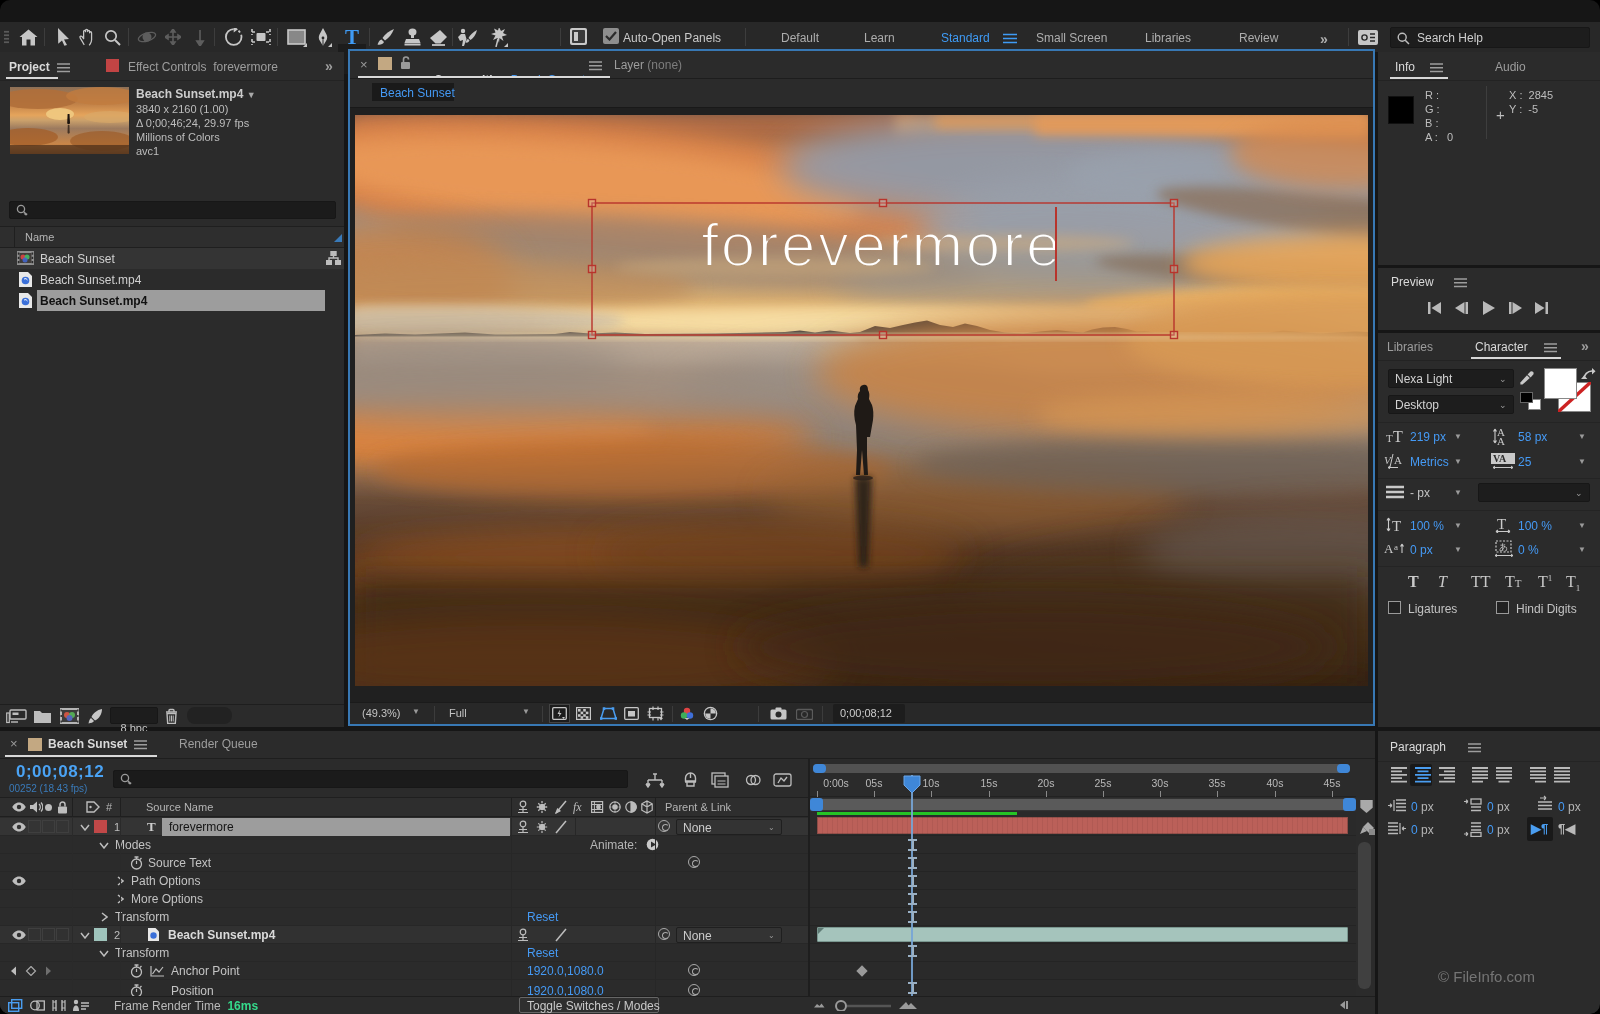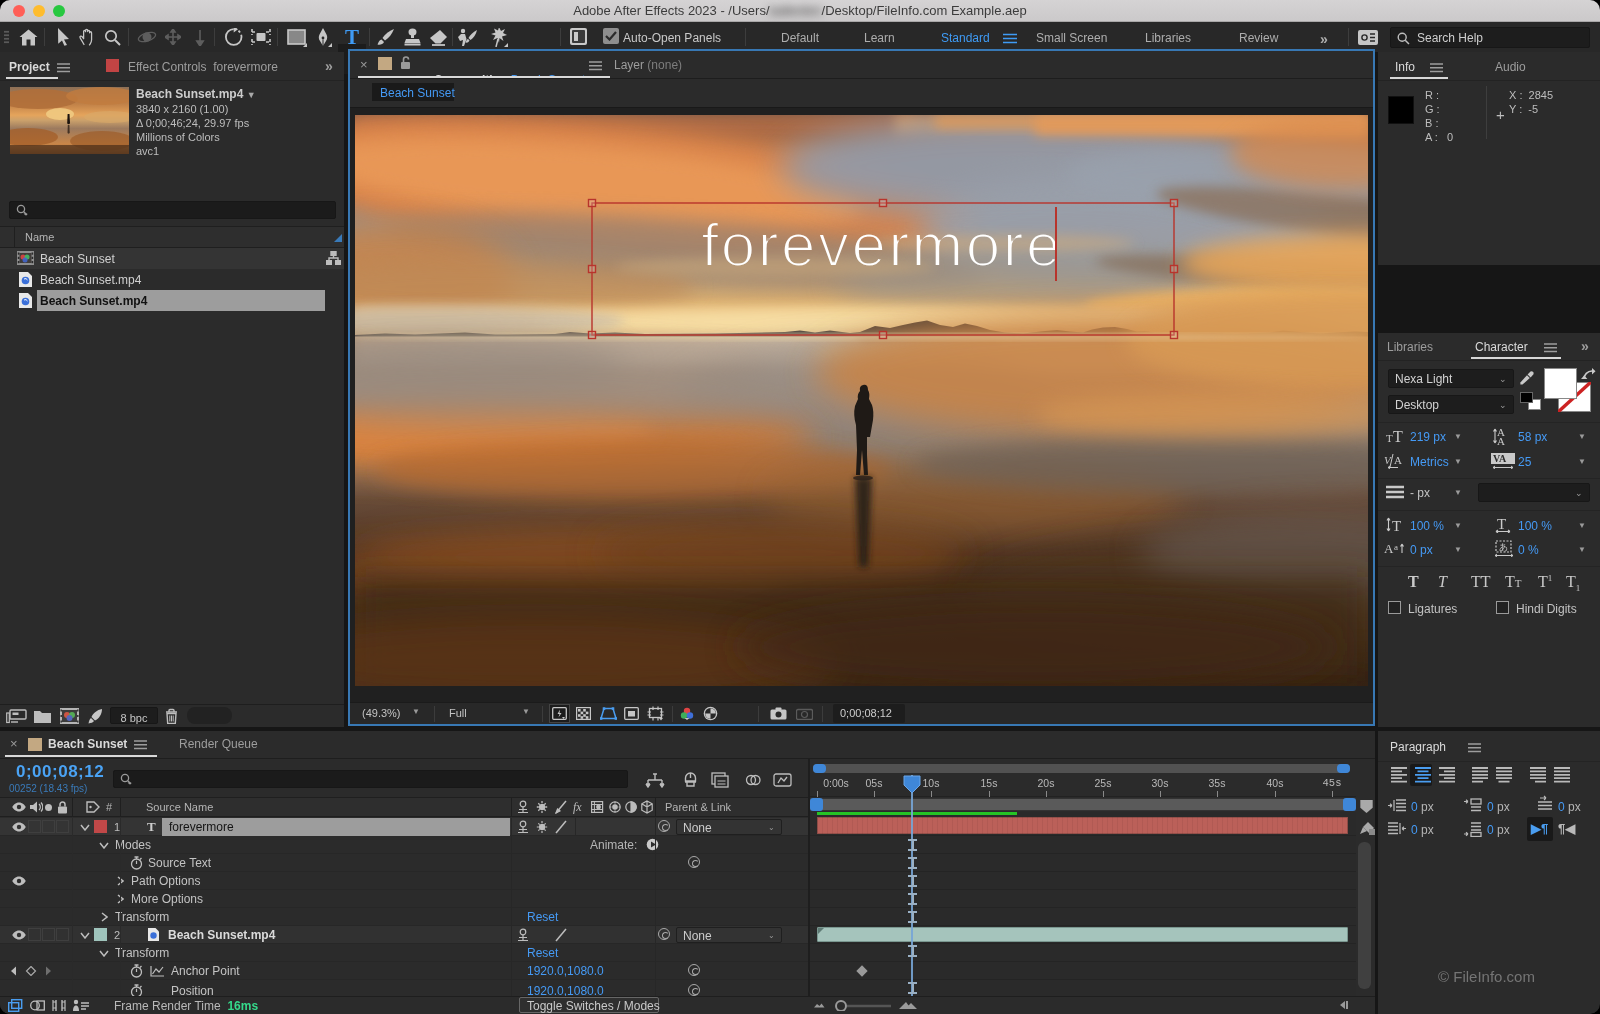--- a/index.html
+++ b/index.html
@@ -36,26 +36,20 @@
 .pick:before{content:"";position:absolute;left:2.5px;top:2.5px;width:5px;height:5px;border:1.3px solid #a9a9a9;border-radius:50%;border-right-color:transparent;}
 .rlbl{position:absolute;top:46px;font-size:10.5px;color:#b9b9b9;transform:translateX(-50%);}
 .rtick{position:absolute;top:60px;width:1px;height:6px;background:#8a8a8a;}
 .ibeam{position:absolute;left:908px;width:9px;height:12px;}
 .ibeam:before{content:"";position:absolute;left:0;top:0;width:9px;height:2px;background:#9ab0c4;box-shadow:0 10px 0 #9ab0c4;}
 .ibeam:after{content:"";position:absolute;left:3.5px;top:2px;width:2px;height:8px;background:#9ab0c4;}
 </style>
 </head>
 <body>
 <div id="win">
-  <div id="titlebar">
-    <div class="tl" style="left:13px;background:#ff5f57;"></div>
-    <div class="tl" style="left:33px;background:#febc2e;"></div>
-    <div class="tl" style="left:53px;background:#28c840;"></div>
-    <div id="title">Adobe After Effects 2023 - /Users/<span style="filter:blur(4px);">kallenbm</span>/Desktop/FileInfo.com Example.aep</div>
-  </div>
   <div id="toolbar">
     <div class="abs" style="left:4px;top:8px;width:5px;height:14px;background:radial-gradient(circle 1px,#5a5a5a 1px,transparent 1px) 0 0/2.5px 3.5px;"></div>
 
     <div class="tool" style="left:16px;">
         <svg width="19" height="17" viewBox="0 0 19 17">
           <path d="M9.5 0.5 L18.5 8 H16 V16.5 H11.5 V10.5 H7.5 V16.5 H3 V8 H0.5 Z" fill="#c6c6c6"></path>
         </svg>
       </div>
     <div class="tsep" style="left:44px;"></div>
 
@@ -337,21 +331,21 @@
           <rect x="0.5" y="7" width="1.4" height="2" fill="#2b2b2b"></rect>
           <rect x="0.5" y="12.5" width="1.4" height="2" fill="#2b2b2b"></rect>
           <rect x="17.1" y="1.5" width="1.4" height="2" fill="#2b2b2b"></rect>
           <rect x="17.1" y="7" width="1.4" height="2" fill="#2b2b2b"></rect>
           <rect x="17.1" y="12.5" width="1.4" height="2" fill="#2b2b2b"></rect>
         </svg>
       <svg class="abs" style="left:88px;top:3px;" width="16" height="16" viewBox="0 0 16 16">
           <path d="M14 1 C9 2 5 5 3.5 9 L7 12.5 C11 11 14 6 14 1 Z" fill="#c6c6c6"></path>
           <path d="M3 10 C1.5 11 1 13 0.5 15.5 C3 15 5 14.5 6 13 Z" fill="#c6c6c6"></path>
         </svg>
-      <div class="abs dd" style="left:110px;top:2px;width:48px;height:17px;text-align:center;color:#c6c6c6;padding-top:4px;">8 bpc</div>
+      <div class="abs dd" style="left:110px;top:2px;width:48px;height:17px;text-align:center;color:#c6c6c6;padding-top:14px;">8 bpc</div>
       <svg class="abs" style="left:165px;top:3px;" width="13" height="16" viewBox="0 0 13 16">
           <path d="M1 4 H12 M4 4 V2.5 A1 1 0 0 1 5 1.5 H8 A1 1 0 0 1 9 2.5 V4" fill="none" stroke="#bdbdbd" stroke-width="1.4"></path>
           <path d="M2 5.5 H11 L10.3 15.5 H2.7 Z" fill="none" stroke="#bdbdbd" stroke-width="1.4"></path>
           <path d="M4.8 7.5 V13.5 M6.5 7.5 V13.5 M8.2 7.5 V13.5" stroke="#bdbdbd" stroke-width="1"></path>
         </svg>
       <div class="abs" style="left:187px;top:2px;width:45px;height:17px;background:#222;border-radius:8px;"></div>
     </div>
   </div>
   <div id="comp" class="panel" style="background:#2b2b2b;">
 
@@ -583,20 +577,47 @@
       <div class="abs" style="left:47px;top:37px;color:#bdbdbd;">R :</div>
       <div class="abs" style="left:47px;top:51px;color:#bdbdbd;">G :</div>
       <div class="abs" style="left:47px;top:65px;color:#bdbdbd;">B :</div>
       <div class="abs" style="left:47px;top:79px;color:#bdbdbd;">A :&nbsp;&nbsp;&nbsp;0</div>
       <div class="abs" style="left:108px;top:34px;width:1px;height:53px;background:#3e3e3e;"></div>
       <div class="abs" style="left:131px;top:37px;color:#bdbdbd;">X :&nbsp;&nbsp;2845</div>
       <div class="abs" style="left:131px;top:51px;color:#bdbdbd;">Y :&nbsp;&nbsp;-5</div>
       <div class="abs" style="left:118px;top:54px;color:#bdbdbd;font-size:15px;">+</div>
     </div>
 
+    <div class="panel" style="left:1378px;top:268px;width:222px;height:62px;">
+      <div class="abs tabtxt tabact" style="left:13px;top:7px;">Preview</div>
+      <svg class="abs" style="left:76px;top:10px;" width="13" height="10" viewBox="0 0 13 10">
+          <path d="M0 1 H13 M0 4.8 H13 M0 8.6 H13" stroke="#9d9d9d" stroke-width="1.5"></path>
+        </svg>
+      <svg class="abs" style="left:50px;top:33px;" width="120" height="14" viewBox="0 0 120 14">
+        <g fill="#b9b9b9">
+            <rect x="0" y="1" width="2.5" height="12"></rect>
+            <path d="M13 1 L3.5 7 L13 13 Z"></path>
+          </g>
+        <g fill="#b9b9b9" transform="translate(27,0)">
+            <path d="M9.5 1 L0 7 L9.5 13 Z"></path>
+            <rect x="10.5" y="1" width="2.5" height="12"></rect>
+          </g>
+        <g fill="#b9b9b9" transform="translate(55,0)">
+            <path d="M0 0 L12 7 L0 14 Z"></path>
+          </g>
+        <g fill="#b9b9b9" transform="translate(81,0)">
+            <rect x="0" y="1" width="2.5" height="12"></rect>
+            <path d="M3.5 1 L13 7 L3.5 13 Z"></path>
+          </g>
+        <g fill="#b9b9b9" transform="translate(107,0)">
+            <path d="M0 1 L9.5 7 L0 13 Z"></path>
+            <rect x="10.5" y="1" width="2.5" height="12"></rect>
+          </g>
+      </svg>
+    </div>
 
     <div class="panel" style="left:1378px;top:333px;width:222px;height:394px;">
       <div class="abs tabtxt" style="left:9px;top:7px;">Libraries</div>
       <div class="abs tabtxt tabact" style="left:97px;top:7px;">Character</div>
       <svg class="abs" style="left:166px;top:10px;" width="13" height="10" viewBox="0 0 13 10">
           <path d="M0 1 H13 M0 4.8 H13 M0 8.6 H13" stroke="#9d9d9d" stroke-width="1.5"></path>
         </svg>
       <div class="abs" style="left:93px;top:24px;width:90px;height:2px;background:#d8d8d8;"></div>
       <div class="abs tabtxt" style="left:203px;top:5px;font-size:14px;font-weight:bold;letter-spacing:-2px;">»</div>
       <div class="abs" style="left:0;top:27px;width:222px;height:1px;background:#232323;"></div>
@@ -1055,21 +1076,21 @@
       <div id="ruler">
         <span class="rlbl" style="left:824px;margin-left:12px;">0:00s</span>
           <span class="rlbl" style="left:874px;">05s</span>
           <span class="rlbl" style="left:931px;">10s</span>
           <span class="rlbl" style="left:989px;">15s</span>
           <span class="rlbl" style="left:1046px;">20s</span>
           <span class="rlbl" style="left:1103px;">25s</span>
           <span class="rlbl" style="left:1160px;">30s</span>
           <span class="rlbl" style="left:1217px;">35s</span>
           <span class="rlbl" style="left:1275px;">40s</span>
-          <span class="rlbl" style="left:1332px;font-family:Liberation Mono, monospace;">45s</span>
+          <span class="rlbl" style="left:1332px;">45s</span>
         <div class="rtick" style="left:817px;"></div>
           <div class="rtick" style="left:874px;"></div>
           <div class="rtick" style="left:931px;"></div>
           <div class="rtick" style="left:989px;"></div>
           <div class="rtick" style="left:1046px;"></div>
           <div class="rtick" style="left:1103px;"></div>
           <div class="rtick" style="left:1160px;"></div>
           <div class="rtick" style="left:1217px;"></div>
           <div class="rtick" style="left:1275px;"></div>
           <div class="rtick" style="left:1332px;"></div>

